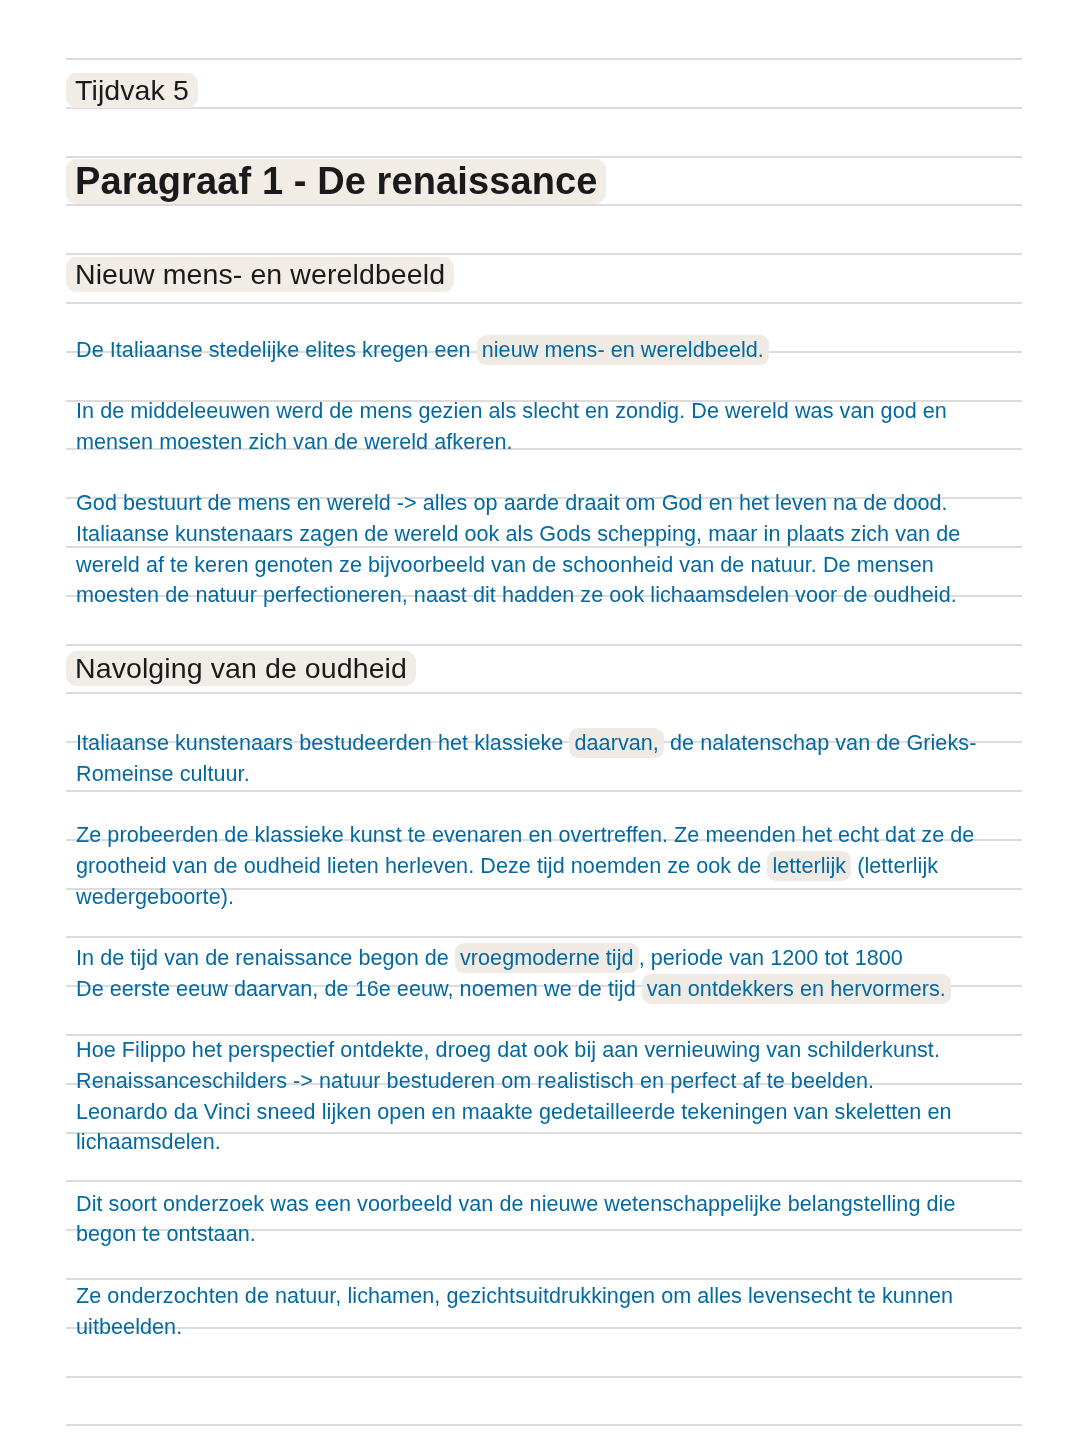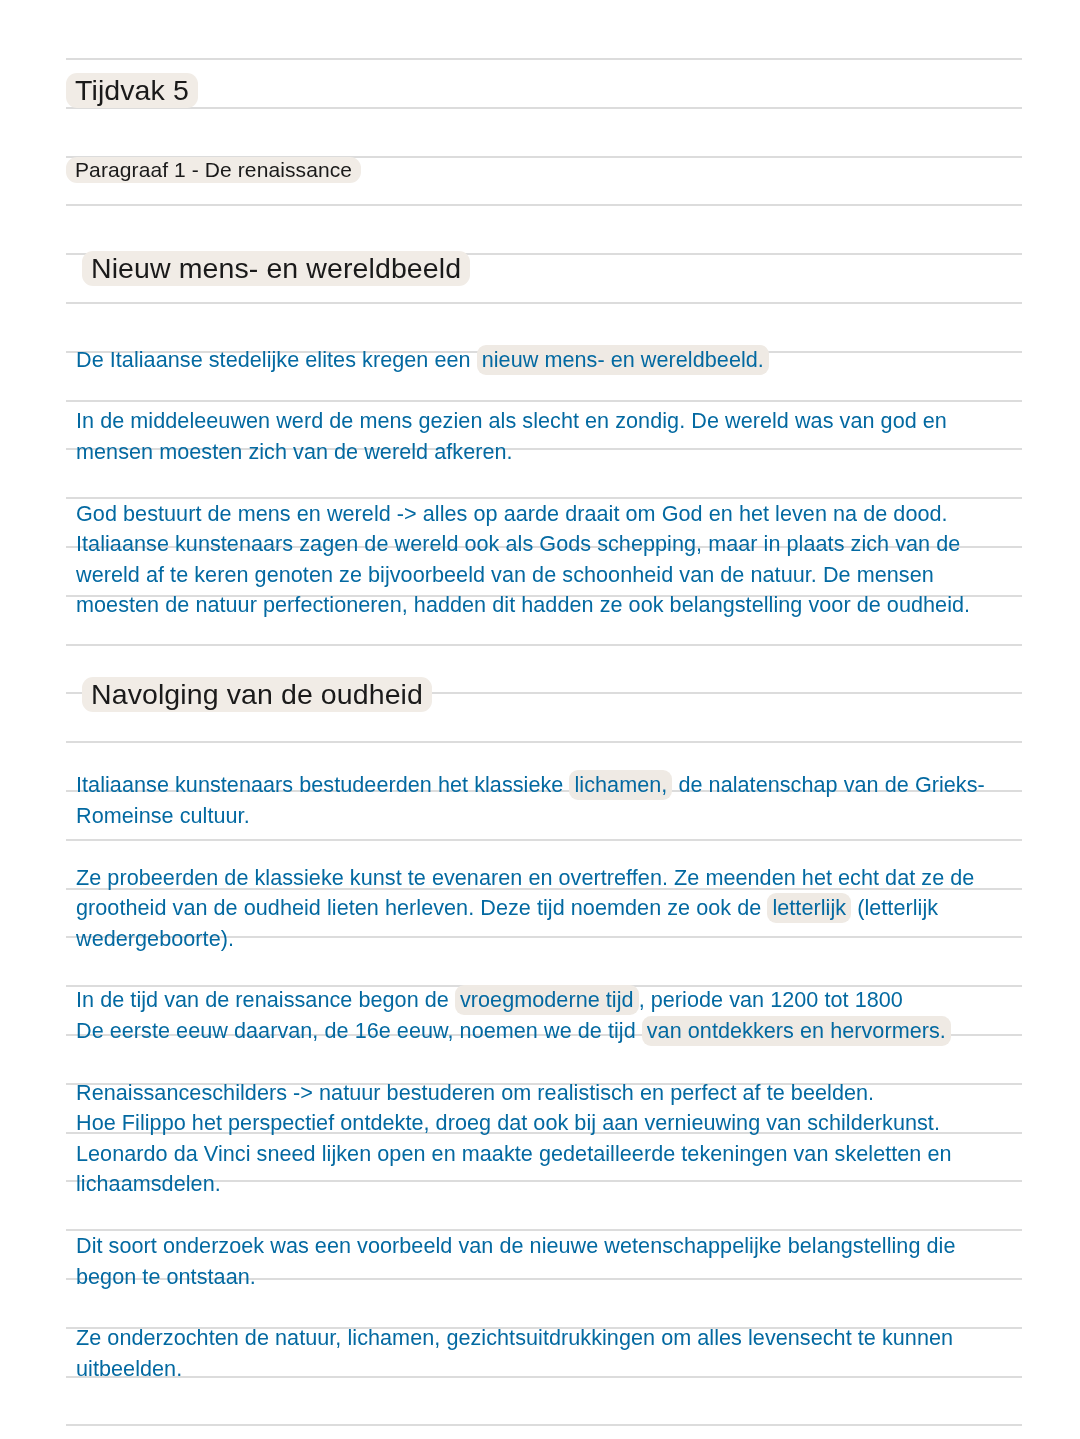--- a/index.html
+++ b/index.html
@@ -66,31 +66,31 @@
 
   
   .h-title {
     font-size: 28.5px;
     font-weight: 400;
     line-height: 1.28;
     margin: 0;
     letter-spacing: 0.1px;
   }
   .h-para {
-    font-size: 21px;
-    font-weight: 400;
+    font-size: 38px;
+    font-weight: 700;
     line-height: 1.28;
     margin: 0;
     letter-spacing: 0.1px;
   }
   .h-sub {
     font-size: 28.5px;
     font-weight: 400;
     line-height: 1.28;
-    margin: 16px;
+    margin: 0;
     letter-spacing: 0.1px;
   }
 
   .h-title .hl, .h-para .hl, .h-sub .hl { position: relative; left: -10px; }
 
   
   .p {
     font-size: 21.6px;
     font-weight: 400;
     line-height: 30.6px;
@@ -163,44 +163,44 @@
     <p class="p"><span>De Italiaanse stedelijke elites kregen een </span><span class="hl-tight">nieuw mens- en wereldbeeld.</span></p>
 
     <div class="sp-gap"></div>
 
     <p class="p">In de middeleeuwen werd de mens gezien als slecht en zondig. De wereld was van god en mensen moesten zich van de wereld afkeren.</p>
 
     <div class="sp-gap"></div>
 
     <p class="p">God bestuurt de mens en wereld -&gt; alles op aarde draait om God en het leven na de dood.</p>
 
-    <p class="p">Italiaanse kunstenaars zagen de wereld ook als Gods schepping, maar in plaats zich van de wereld af te keren genoten ze bijvoorbeeld van de schoonheid van de natuur. De mensen moesten de natuur perfectioneren, hadden dit hadden ze ook belangstelling voor de oudheid.</p>
+    <p class="p">Italiaanse kunstenaars zagen de wereld ook als Gods schepping, maar in plaats zich van de wereld af te keren genoten ze bijvoorbeeld van de schoonheid van de natuur. De mensen moesten de natuur perfectioneren, naast dit hadden ze ook lichaamsdelen voor de oudheid.</p>
 
     <div class="sp-sub2-top"></div>
 
     <h3 class="h-sub"><span class="hl">Navolging van de oudheid</span></h3>
 
     <div class="sp-after-sub"></div>
 
-    <p class="p"><span>Italiaanse kunstenaars bestudeerden het klassieke </span><span class="hl-tight">lichamen,</span><span> de nalatenschap van de Grieks-Romeinse cultuur.</span></p>
+    <p class="p"><span>Italiaanse kunstenaars bestudeerden het klassieke </span><span class="hl-tight">daarvan,</span><span> de nalatenschap van de Grieks-Romeinse cultuur.</span></p>
 
     <div class="sp-gap"></div>
 
     <p class="p"><span>Ze probeerden de klassieke kunst te evenaren en overtreffen. Ze meenden het echt dat ze de grootheid van de oudheid lieten herleven. Deze tijd noemden ze ook de </span><span class="hl-tight">letterlijk</span><span> (letterlijk wedergeboorte).</span></p>
 
     <div class="sp-gap"></div>
 
     <p class="p"><span>In de tijd van de renaissance begon de </span><span class="hl-tight">vroegmoderne tijd</span><span>, periode van 1200 tot 1800</span></p>
 
     <p class="p"><span>De eerste eeuw daarvan, de 16e eeuw, noemen we de tijd </span><span class="hl-tight">van ontdekkers en hervormers.</span></p>
 
     <div class="sp-gap"></div>
 
+    <p class="p">Hoe Filippo het perspectief ontdekte, droeg dat ook bij aan vernieuwing van schilderkunst.</p>
     <p class="p">Renaissanceschilders -&gt; natuur bestuderen om realistisch en perfect af te beelden.</p>
-    <p class="p">Hoe Filippo het perspectief ontdekte, droeg dat ook bij aan vernieuwing van schilderkunst.</p>
     <p class="p">Leonardo da Vinci sneed lijken open en maakte gedetailleerde tekeningen van skeletten en lichaamsdelen.</p>
 
     <div class="sp-gap"></div>
 
     <p class="p">Dit soort onderzoek was een voorbeeld van de nieuwe wetenschappelijke belangstelling die begon te ontstaan.</p>
 
     <div class="sp-gap"></div>
 
     <p class="p">Ze onderzochten de natuur, lichamen, gezichtsuitdrukkingen om alles levensecht te kunnen uitbeelden.</p>
 

